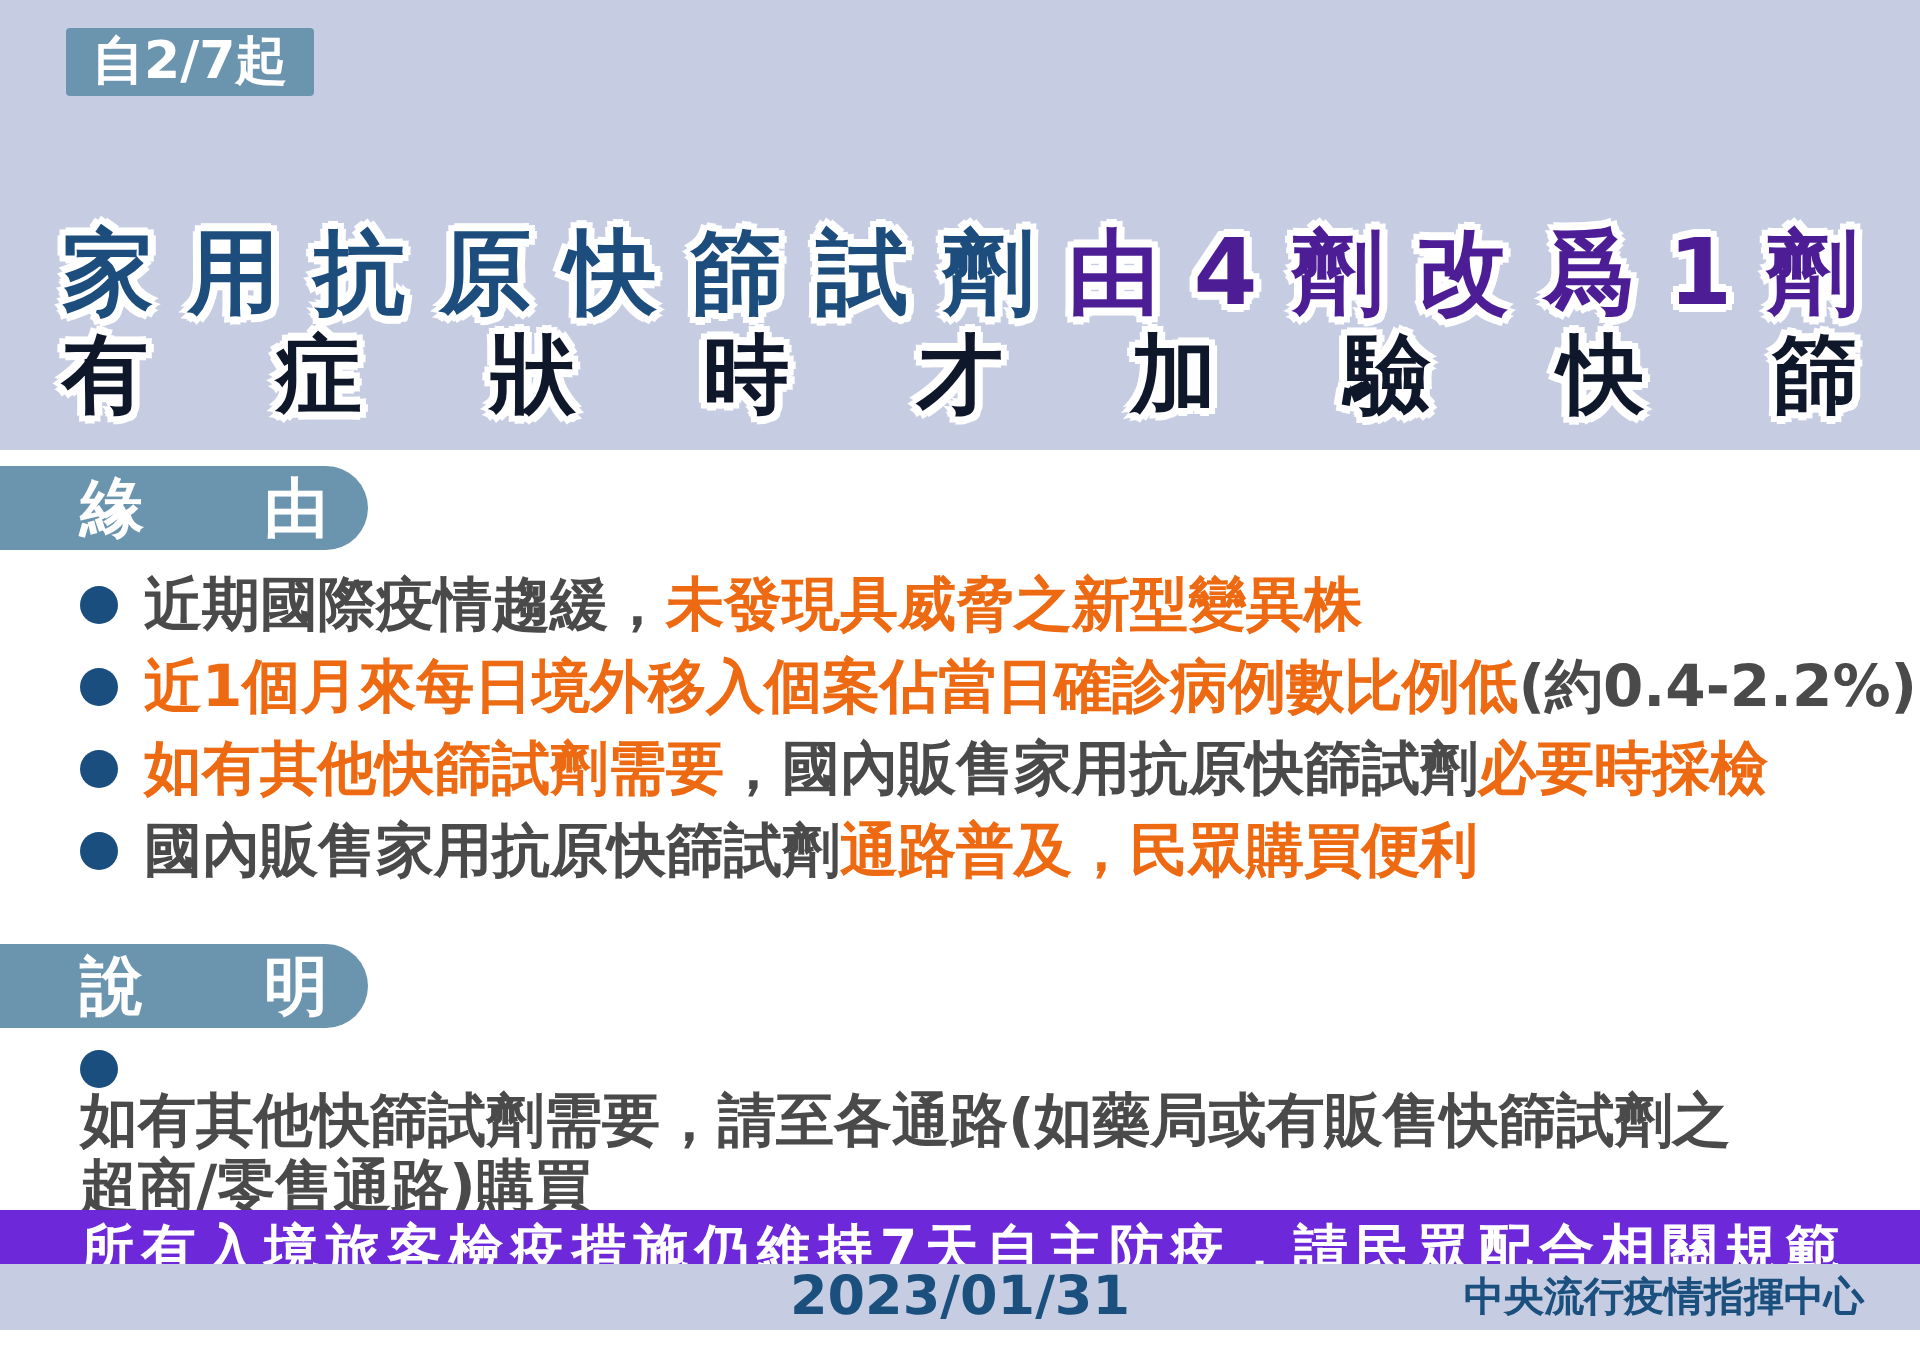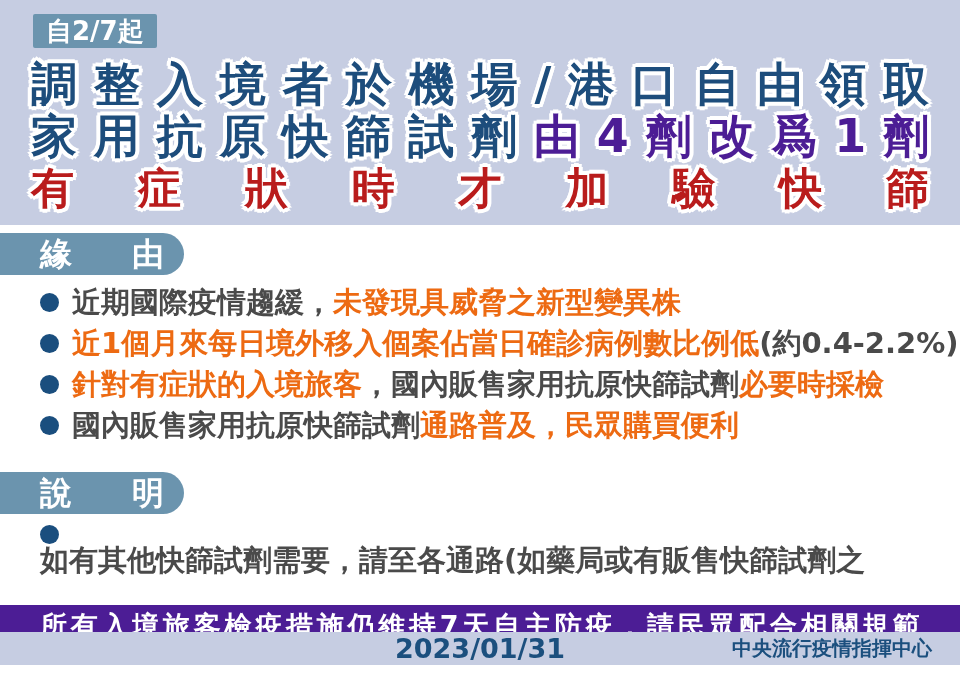--- a/index.html
+++ b/index.html
@@ -14,21 +14,21 @@
          padding:0 13px;border-radius:2px;background:#6b94ae;color:#ffffff;
          font-size:26px;font-weight:700;}
   .tline{position:absolute;left:31px;right:31px;white-space:nowrap;
          text-align:justify;text-align-last:justify;text-justify:inter-character;
          font-weight:900;
          text-shadow:-3px -3px 0 #fff,3px -3px 0 #fff,-3px 3px 0 #fff,3px 3px 0 #fff,
                      -4px 0 0 #fff,4px 0 0 #fff,0 -4px 0 #fff,0 4px 0 #fff;}
   .l1{top:59px;font-size:46px;line-height:50px;color:#1d4d7c;}
   .l2{top:111px;font-size:46px;line-height:50px;color:#1d4d7c;}
   .l2 .seg-orange{color:#4c1d95;}
-  .l3{top:165px;font-size:43px;line-height:47px;color:#b91c1c;}
+  .l3{top:165px;font-size:43px;line-height:47px;color:#0f172a;}
 
   
   .content{position:absolute;left:0;top:225px;width:960px;height:380px;background:#ffffff;padding-left:40px;}
   .pill{position:absolute;left:-12px;width:196px;height:42px;line-height:42px;
         background:#6b94ae;border-radius:12px 21px 21px 12px;color:#ffffff;
         font-size:32px;font-weight:700;padding-left:52px;letter-spacing:60px;
         white-space:nowrap;overflow:hidden;box-sizing:border-box;}
   .pill-reason{top:8px;}
   .pill-explain{top:247px;}
   ul.bullets{list-style:none;margin:0;padding:0;position:absolute;left:40px;right:28px;}
@@ -38,74 +38,74 @@
             font-size:29px;line-height:30px;font-weight:700;}
   .dot{flex:none;width:19px;height:19px;border-radius:50%;background:#1a4e7e;
        margin:6px 13px 0 0;}
   .txt{flex:1;}
   .t-grey{color:#4a4a4a;}
   .t-orange{color:#ed6a12;}
   .wrapline{display:block;}
   .ul-explain li.bullet{line-height:33px;flex-direction:column;}
 
   
-  .bar{position:absolute;left:0;top:605px;width:960px;height:41px;background:#4c1d95;
+  .bar{position:absolute;left:0;top:605px;width:960px;height:41px;background:#6d28d9;
        box-sizing:border-box;padding:0 40px;color:#ffffff;font-size:27px;font-weight:700;
        line-height:41px;white-space:nowrap;
        text-align:justify;text-align-last:justify;text-justify:inter-character;}
 
   
   .strip{position:absolute;left:0;top:632px;width:960px;height:33px;background:#c6cde2;}
   .date{position:absolute;left:0;right:0;top:0;text-align:center;color:#1b4f7e;
         font-size:27px;font-weight:700;line-height:33px;}
   .agency{position:absolute;right:28px;top:0;color:#1b4f7e;
           font-size:20px;font-weight:700;line-height:33px;}
 </style>
 </head>
 <body>
 
 <div class="poster">
 
   <header class="top">
     <div class="badge">自2/7起</div>
-    <div class="tline l1">調整入境者於機場/港口自由領取</div>
     <div class="tline l2"><span class="seg-navy">家用抗原快篩試劑</span><span class="seg-orange">由4劑改爲1劑</span></div>
     <div class="tline l3">有症狀時才加驗快篩</div>
   </header>
 
   <main class="content">
 
     <div class="pill pill-reason">緣由</div>
 
     <ul class="bullets ul-reason">
       <li class="bullet">
         <span class="dot"></span>
         <span class="txt"><span class="t-grey">近期國際疫情趨緩，</span><span class="t-orange">未發現具威脅之新型變異株</span></span>
       </li>
       <li class="bullet">
         <span class="dot"></span>
         <span class="txt"><span class="t-orange">近1個月來每日境外移入個案佔當日確診病例數比例低</span><span class="t-grey">(約0.4-2.2%)</span></span>
       </li>
       <li class="bullet">
         <span class="dot"></span>
-        <span class="txt"><span class="t-orange">針對有症狀的入境旅客</span><span class="t-grey">，國內販售家用抗原快篩試劑</span><span class="t-orange">必要時採檢</span></span>
+        <span class="txt"><span class="t-orange">如有其他快篩試劑需要</span><span class="t-grey">，國內販售家用抗原快篩試劑</span><span class="t-orange">必要時採檢</span></span>
       </li>
       <li class="bullet">
         <span class="dot"></span>
         <span class="txt"><span class="t-grey">國內販售家用抗原快篩試劑</span><span class="t-orange">通路普及，民眾購買便利</span></span>
       </li>
     </ul>
 
     <div class="pill pill-explain">說明</div>
 
     <ul class="bullets ul-explain">
       <li class="bullet">
         <span class="dot"></span>
         <span class="txt t-grey">
             <span class="wrapline">如有其他快篩試劑需要，請至各通路(如藥局或有販售快篩試劑之</span>
+            <span class="wrapline">超商/零售通路)購買</span>
           </span>
       </li>
     </ul>
 
   </main>
 
   <div class="bar">所有入境旅客檢疫措施仍維持7天自主防疫，請民眾配合相關規範</div>
 
   <footer class="strip">
     <span class="date">2023/01/31</span>

